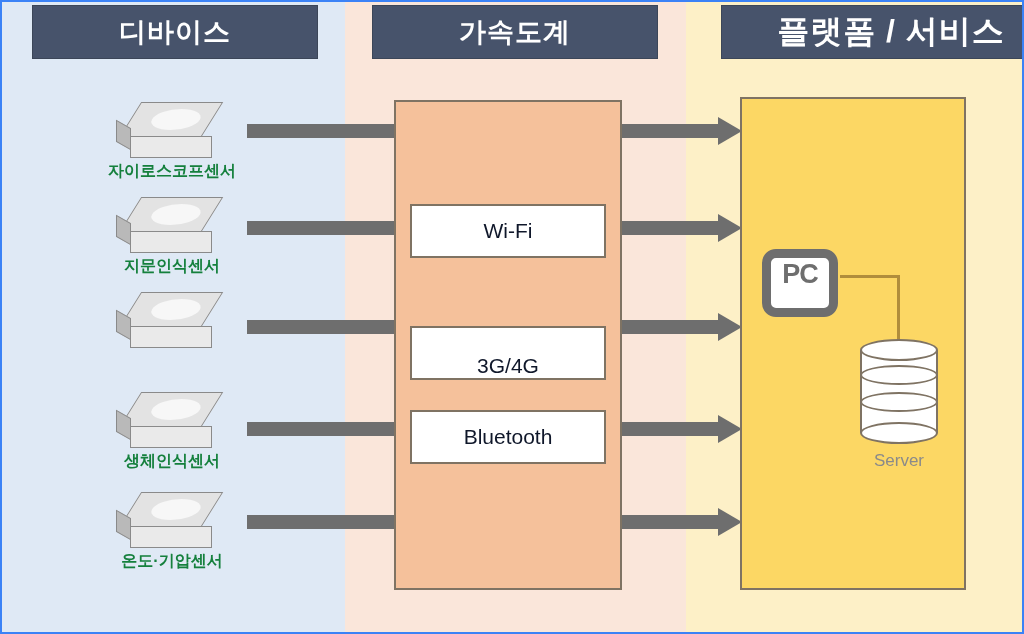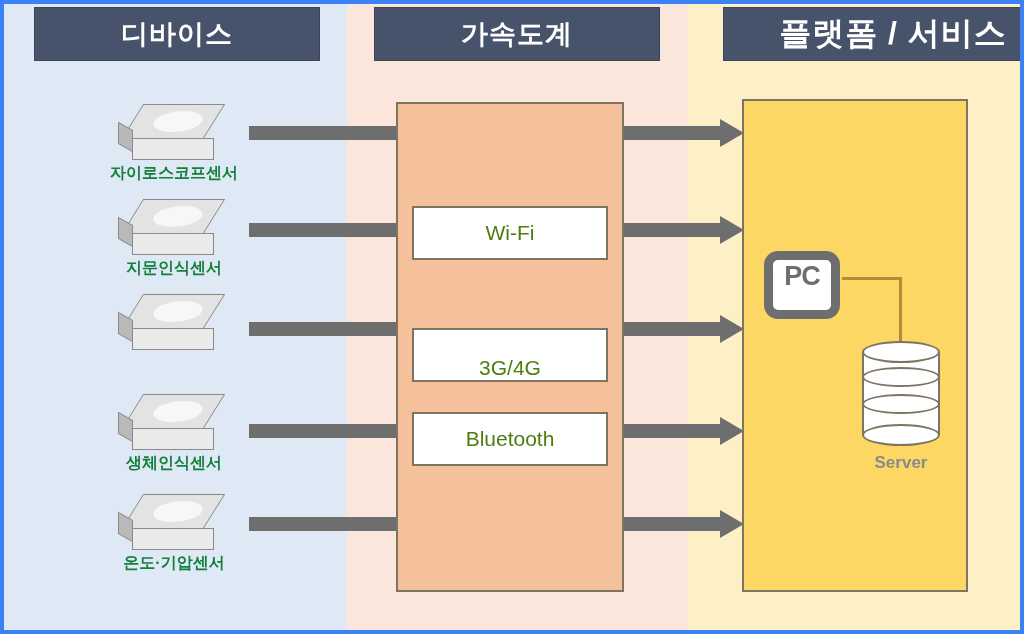--- a/index.html
+++ b/index.html
@@ -6,21 +6,21 @@
   body{
     width:1024px;height:634px;
     background:#ffffff;
     font-family:"Liberation Sans","DejaVu Sans",sans-serif;
     overflow:hidden;
   }
   #stage{
     position:relative;
     width:1024px;height:634px;
     box-sizing:border-box;
-    border:4px solid #3b82f6;
+    border:2px solid #3b82f6;
     background:#fdf6e6;
     overflow:hidden;
     padding-left:40px;
   }
   
   .band{position:absolute;top:0;bottom:0;}
   #band-device{left:0;width:343px;background:#dfe9f5;}
   #band-network{left:343px;width:341px;background:#fae6da;}
   #band-platform{left:684px;right:0;background:#fdf0c7;}
 
@@ -41,21 +41,21 @@
 
   
   #net-panel{
     position:absolute;left:392px;top:98px;width:228px;height:490px;
     background:#f5c19b;border:2px solid #7f7363;box-sizing:border-box;
   }
   .net-item{
     position:absolute;left:14px;width:196px;height:54px;
     background:#ffffff;border:2px solid #7f7363;box-sizing:border-box;
     display:flex;align-items:center;justify-content:center;
-    font-size:21px;color:#4d7c0f;
+    font-size:21px;color:#0f172a;
   }
   #net-wifi{top:102px;}
   #net-cell{top:224px;align-items:flex-end;}
   #net-bt{top:308px;}
 
   
   #plat-panel{
     position:absolute;left:738px;top:95px;width:226px;height:493px;
     background:#fcd764;border:2px solid #7f7363;box-sizing:border-box;
   }
@@ -100,21 +100,21 @@
   }
   .cyl-ring{
     position:absolute;left:0;width:78px;height:20px;
     border:2px solid #7f7363;border-radius:50%;
     box-sizing:border-box;z-index:4;background:transparent;
   }
   #ring1{top:26px;}
   #ring2{top:53px;}
   #server-label{
     position:absolute;left:92px;top:352px;width:130px;
-    text-align:center;font-size:17px;font-weight:bold;color:#8a8a8a;
+    text-align:center;font-size:17px;font-weight:normal;color:#8a8a8a;
   }
 
   
   .sensor{position:absolute;width:150px;}
   .sensor-icon{position:relative;width:112px;height:56px;margin:0 auto;}
   .sensor-label{
     text-align:center;font-size:16px;font-weight:bold;color:#15803d;
     margin-top:3px;white-space:nowrap;
   }
   .s-top{

